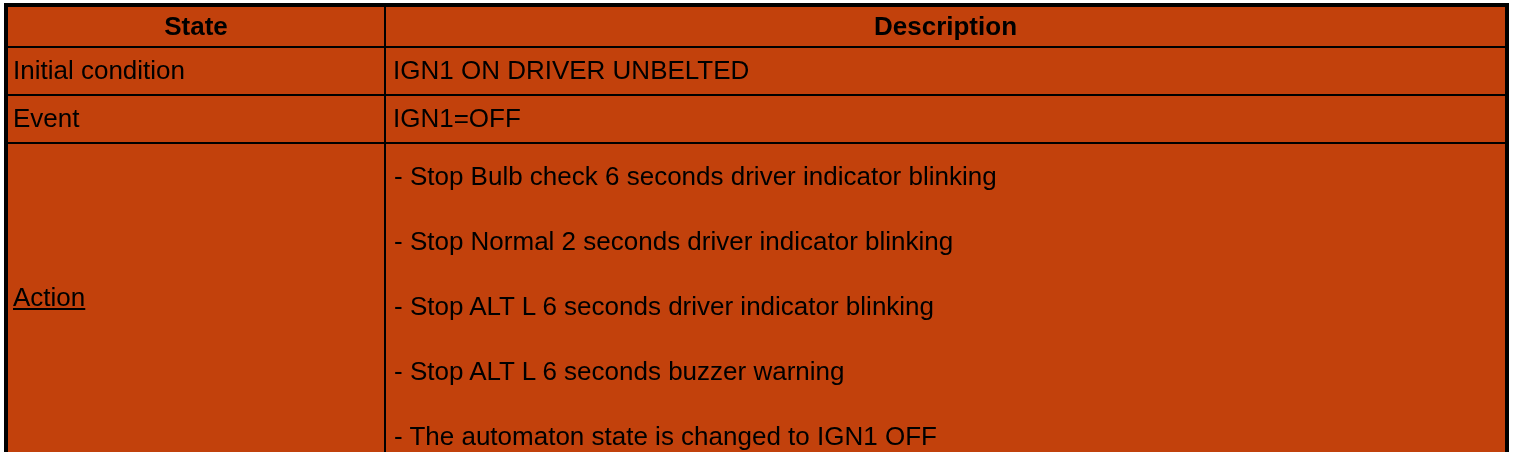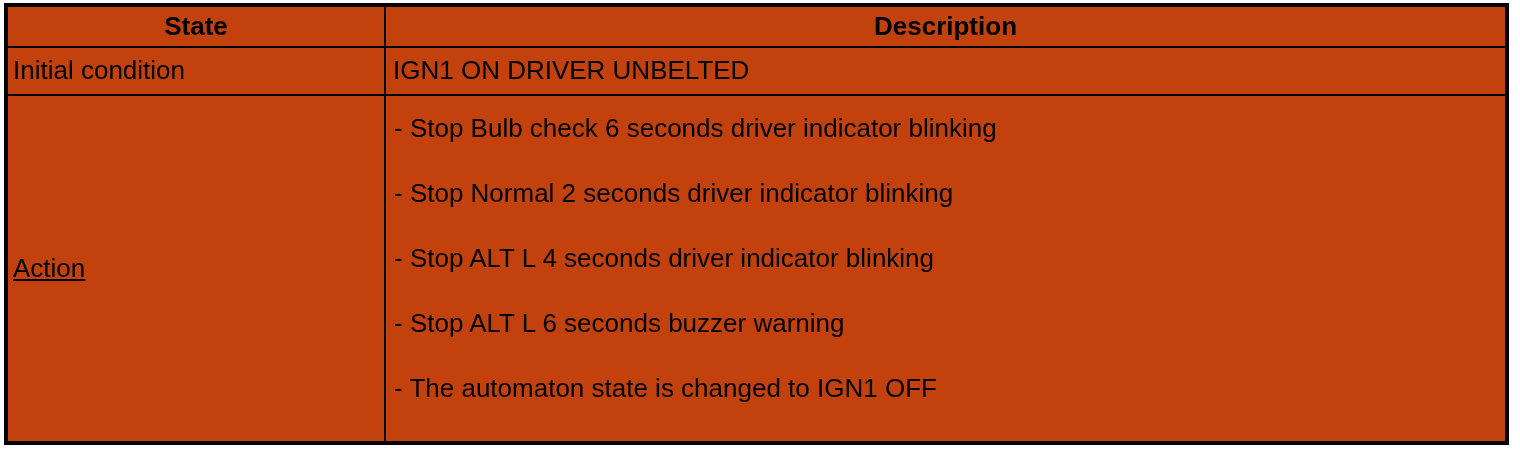--- a/index.html
+++ b/index.html
@@ -85,25 +85,29 @@
       <tr class="header-row">
         <th>State</th>
         <th>Description</th>
       </tr>
     </thead>
     <tbody>
       <tr class="data-row">
         <td class="state-cell">Initial condition</td>
         <td class="desc-cell">IGN1 ON DRIVER UNBELTED</td>
       </tr>
+      <tr class="data-row">
+        <td class="state-cell">Event</td>
+        <td class="desc-cell">IGN1=OFF</td>
+      </tr>
       <tr class="action-row">
         <td class="state-cell">Action</td>
         <td class="action-cell">
           <div class="action-item">- Stop Bulb check 6 seconds driver indicator blinking</div>
           <div class="action-item">- Stop Normal 2 seconds driver indicator blinking</div>
-          <div class="action-item">- Stop ALT L 4 seconds driver indicator blinking</div>
+          <div class="action-item">- Stop ALT L 6 seconds driver indicator blinking</div>
           <div class="action-item">- Stop ALT L 6 seconds buzzer warning</div>
           <div class="action-item">- The automaton state is changed to IGN1 OFF</div>
         </td>
       </tr>
     </tbody>
   </table>
 </div>
 
 </body></html>

